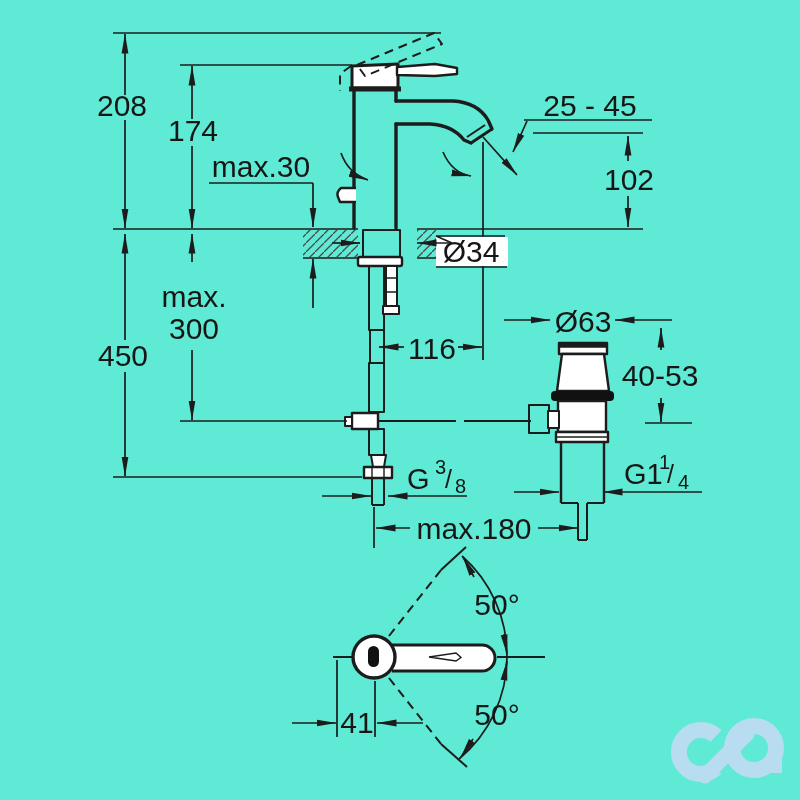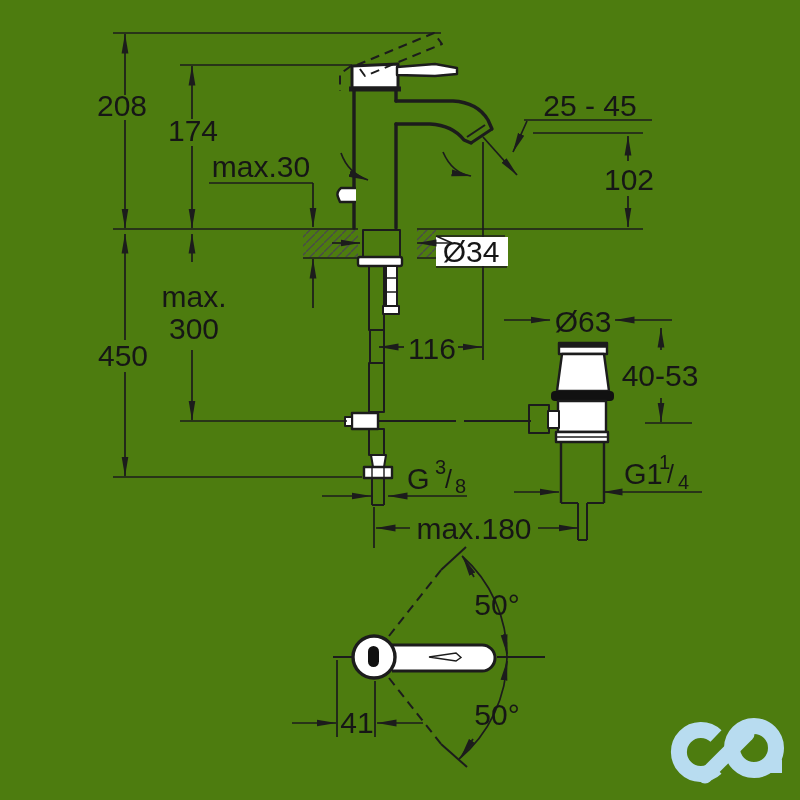--- a/index.html
+++ b/index.html
@@ -1,16 +1,16 @@
 <!DOCTYPE html>
 <html><head>
 <meta charset="utf-8">
 <style>
   html,body{margin:0;padding:0;background:#fff;}
-  .stage{position:relative;width:800px;height:800px;background:#4d7c0f;overflow:hidden;
+  .stage{position:relative;width:800px;height:800px;background:#5eead4;overflow:hidden;
          font-family:"Liberation Sans",sans-serif;}
   svg{position:absolute;left:0;top:0;}
   
   .o35{stroke:#1c1c1c;stroke-width:3.4;fill:none;stroke-linejoin:round;stroke-linecap:round;}
   .o3{stroke:#1c1c1c;stroke-width:3;fill:none;stroke-linejoin:round;}
   .o25{stroke:#1c1c1c;stroke-width:2.4;fill:none;stroke-linejoin:round;}
   .o2{stroke:#1c1c1c;stroke-width:2;fill:none;stroke-linejoin:round;}
   .o15{stroke:#1c1c1c;stroke-width:1.4;fill:none;}
   .wf{fill:#ffffff;}
   

